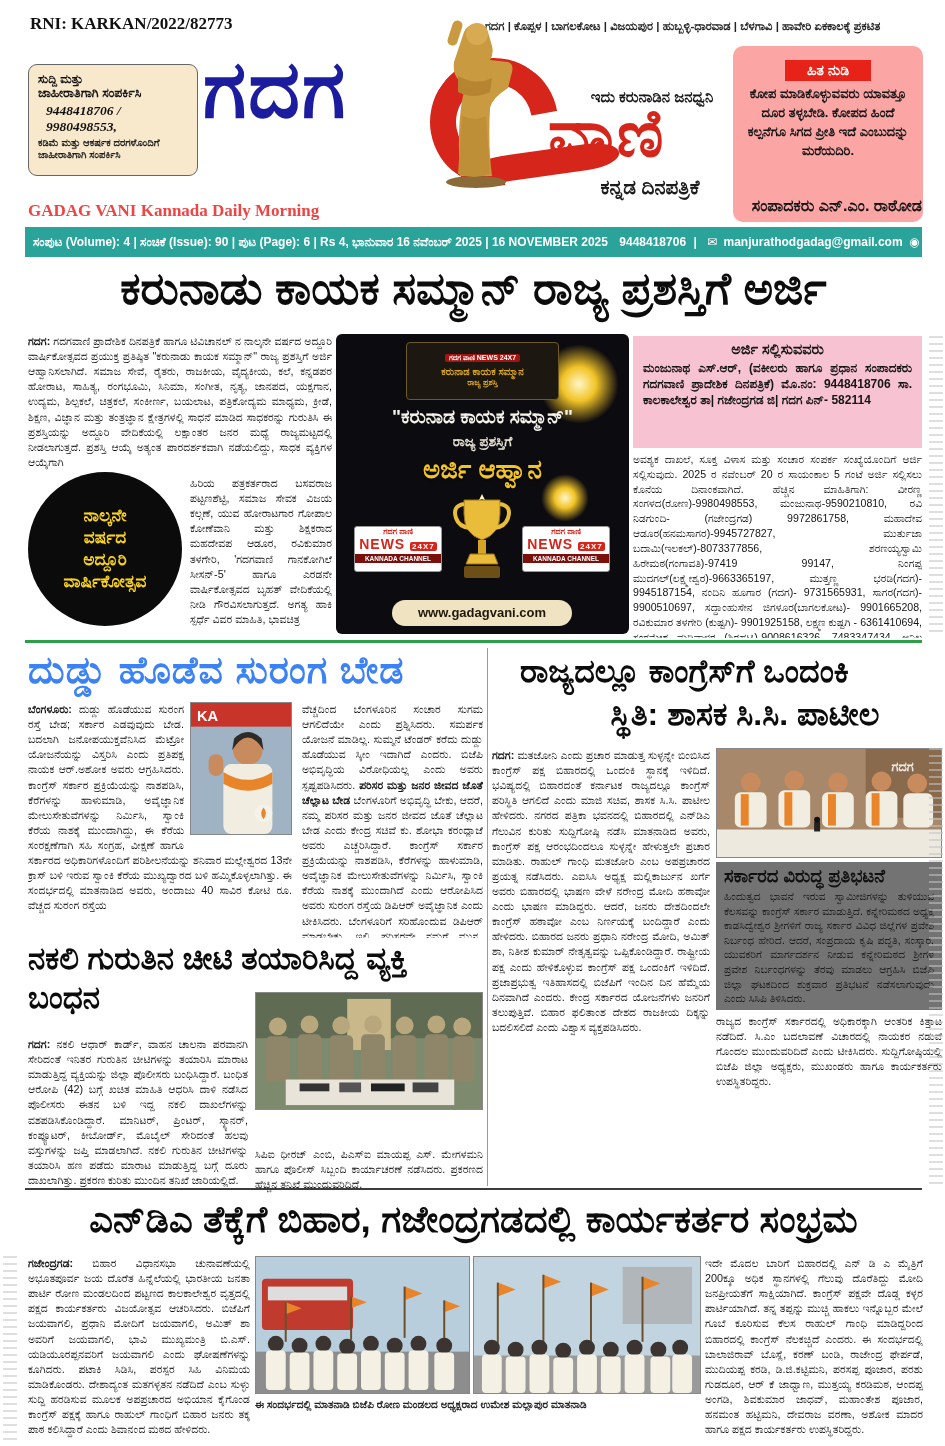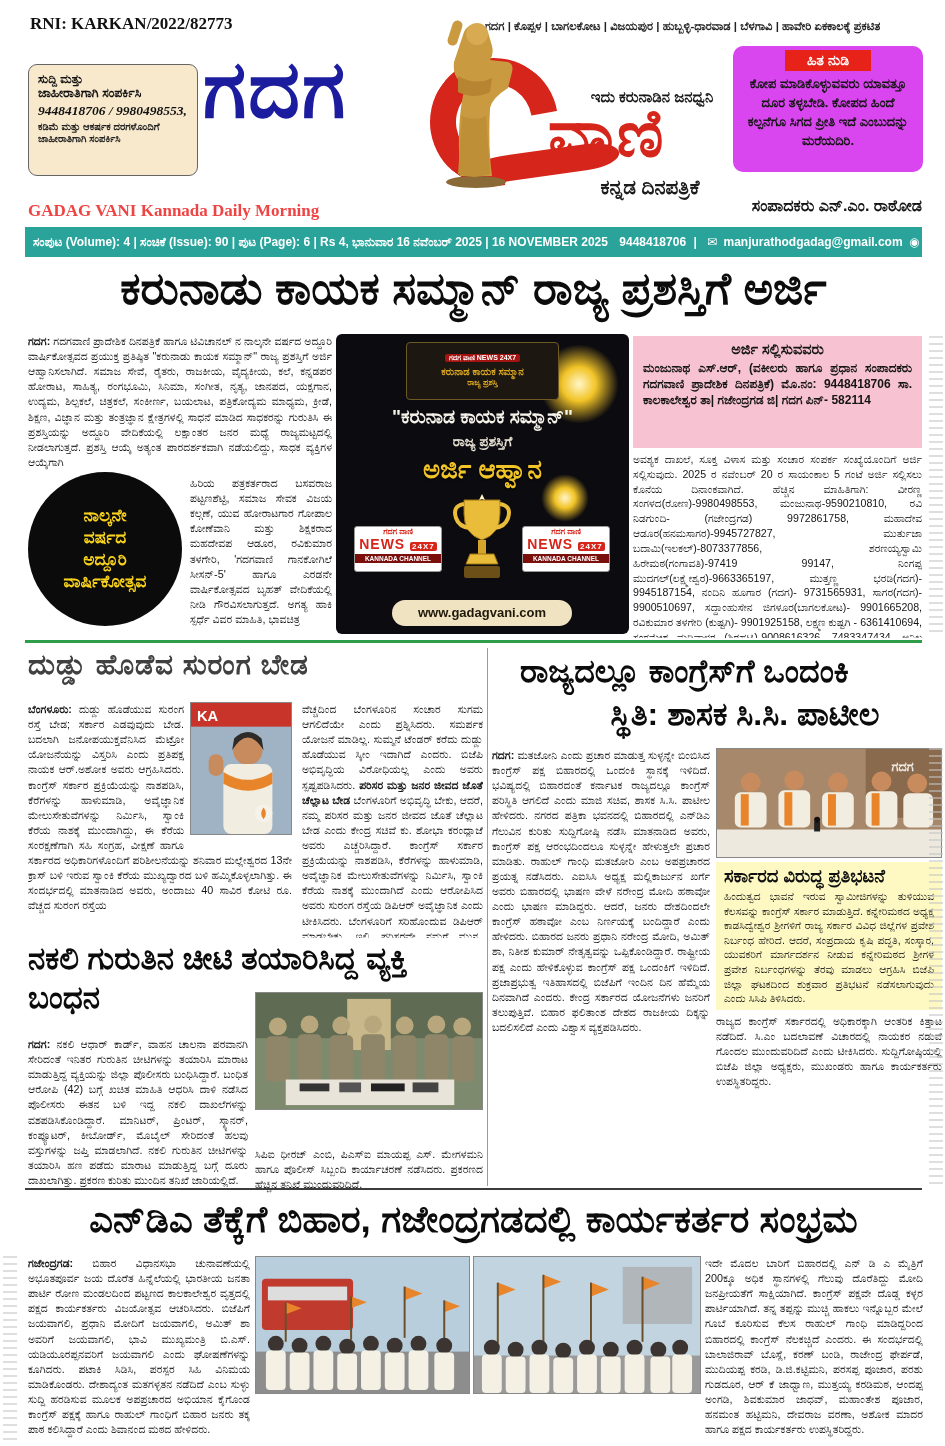--- a/index.html
+++ b/index.html
@@ -6,30 +6,30 @@
   html,body { background:#e8e8e8; }
   body { font-family:"Liberation Sans","DejaVu Sans",sans-serif; }
   .page { position:relative; width:945px; height:1446px; margin:0 auto; background:#ffffff; overflow:hidden; }
 
   
   .rni { position:absolute; left:30px; top:14px; font-family:"Liberation Serif","DejaVu Serif",serif; font-weight:700; font-size:17px; color:#111; }
   .regions { position:absolute; left:430px; top:20px; width:505px; text-align:center; font-size:11.5px; font-weight:700; color:#222; }
   .contact-box { position:absolute; left:28px; top:64px; width:170px; height:112px; background:#f8e9cd; border:1.5px solid #666; border-radius:9px; padding:7px 9px; }
   .contact-box .l1 { font-size:12px; font-weight:800; color:#111; }
   .contact-box .l2 { font-size:12.5px; font-weight:800; color:#111; }
-  .contact-box .l3 { font-size:13.5px; font-weight:800; font-style:italic; color:#111; margin:2px 0; font-family:"Liberation Serif","DejaVu Serif",serif; }
+  .contact-box .l3 { font-size:13.5px; font-weight:800; font-style:italic; color:#111; margin:2px 8px; font-family:"Liberation Serif","DejaVu Serif",serif; }
   .contact-box .l4, .contact-box .l5 { font-size:10px; font-weight:700; color:#222; }
   .gadag { position:absolute; left:203px; top:50px; font-size:80px; line-height:1; font-weight:800; color:#1c1c9e; letter-spacing:2px; }
   .logo-swoosh { position:absolute; left:430px; top:58px; width:128px; height:128px; border-radius:50%; border:26px solid #d6251a; border-right-color:transparent; transform:rotate(35deg); }
   .swoosh-tail { position:absolute; left:470px; top:150px; width:150px; height:26px; background:#d6251a; border-radius:40%/90%; transform:rotate(-8deg); }
   .statue { position:absolute; left:430px; top:16px; width:84px; height:172px; }
   .vani-tagline { position:absolute; left:537px; top:88px; width:230px; font-size:15px; font-weight:800; color:#181818; text-align:center; }
   .vani { position:absolute; left:548px; top:100px; font-size:66px; line-height:1; font-weight:800; color:#d6251a; letter-spacing:3px; }
   .kannada-daily { position:absolute; left:550px; top:176px; width:200px; text-align:center; font-size:20px; font-weight:800; color:#1c1c1c; }
-  .quote-box { position:absolute; left:733px; top:46px; width:190px; height:126px; background:#d946ef; border-radius:10px; padding-top:4px; text-align:center; }
+  .quote-box { position:absolute; left:733px; top:46px; width:190px; height:176px; background:#fca5a5; border-radius:10px; padding-top:14px; text-align:center; }
   .quote-title { display:inline-block; background:#e62219; color:#fff; font-size:14px; font-weight:800; padding:2px 22px; }
   .quote-text { padding:4px 8px; font-size:13px; font-weight:800; color:#151515; line-height:1.45; }
   .english-title { position:absolute; left:28px; top:201px; font-family:"Liberation Serif","DejaVu Serif",serif; font-weight:700; font-size:17px; color:#ef4444; }
   .editor { position:absolute; left:660px; top:197px; width:262px; text-align:right; font-size:16px; font-weight:800; color:#141414; }
 
   
   .info-bar { position:absolute; left:25px; top:227px; width:897px; height:30px; background:#2aa49b; color:#fff; font-size:12px; font-weight:700; line-height:30px; padding:0 8px; white-space:nowrap; overflow:hidden; }
   .info-bar .sep { margin:0 4px; }
   .mail-ic, .geo-ic { display:inline-block; font-weight:400; margin:0 3px; }
 
@@ -68,37 +68,37 @@
   .pink-box { position:absolute; left:633px; top:336px; width:289px; height:112px; background:#f7c3d2; padding:5px 10px; }
   .pink-box .pb-title { text-align:center; font-size:14.5px; font-weight:800; color:#151515; margin-bottom:2px; }
   .pink-box .pb-body { font-size:12px; font-weight:700; color:#151515; line-height:1.35; text-align:justify; }
   .a1-right { position:absolute; left:633px; top:452px; width:289px; height:186px; font-size:10.6px; }
 
   .div-green { position:absolute; left:25px; top:640px; width:897px; height:3px; background:#2f9e49; }
   .v-div { position:absolute; left:487px; top:648px; width:1px; height:538px; background:#9a9a9a; }
   .div-dark { position:absolute; left:25px; top:1188px; width:897px; height:2px; background:#3c3c3c; }
 
   
-  .headline2 { position:absolute; left:28px; top:648px; width:456px; font-size:28px; line-height:1.2; color:#404040; letter-spacing:1px; }
+  .headline2 { position:absolute; left:28px; top:648px; width:456px; font-size:38px; line-height:1.2; color:#3b82f6; letter-spacing:1px; }
   .a2-colA { position:absolute; left:28px; top:702px; width:264px; height:236px; }
   .photo-ashok { float:right; width:102px; height:133px; margin:0 0 4px 6px; border:1px solid #888; }
   .a2-colB { position:absolute; left:302px; top:702px; width:181px; height:236px; }
   .subhead-inline { font-weight:800; }
 
   
   .headline3 { position:absolute; left:28px; top:940px; width:456px; font-size:31px; line-height:1.25; }
   .a3-col { position:absolute; left:28px; top:994px; width:220px; height:192px;margin-top:43px; }
   .photo-police { position:absolute; left:255px; top:992px; width:228px; height:118px; border:1px solid #888; }
   .a3-below { position:absolute; left:255px; top:1114px; width:228px; height:72px;margin-top:33px; }
 
   
   .headline4 { position:absolute; left:520px; top:650px; width:450px; text-align:left; font-size:32px; line-height:1.35; }
   .a4-col1 { position:absolute; left:492px; top:748px; width:218px; height:438px; }
   .photo-press { position:absolute; left:716px; top:748px; width:226px; height:110px; border:1px solid #888; }
-  .graybox { position:absolute; left:716px; top:862px; width:226px; height:148px; background:#fef9c3; padding:4px 8px; }
+  .graybox { position:absolute; left:716px; top:862px; width:226px; height:148px; background:#737373; padding:4px 8px; }
   .graybox .gb-title { font-size:18px; font-weight:800; color:#101010; margin-bottom:2px; }
   .graybox .gb-body { font-size:10.6px; line-height:1.38; text-align:justify; color:#141414; }
   .a4-tail { position:absolute; left:716px; top:1014px; width:226px; height:172px; }
 
   
   .headline5 { position:absolute; left:25px; top:1196px; width:897px; text-align:center; font-size:37px; line-height:1.3; }
   .a5-col1 { position:absolute; left:28px; top:1256px; width:222px; height:186px; }
   .photo-crowd1 { position:absolute; left:255px; top:1256px; width:215px; height:138px; border:1px solid #888; }
   .photo-crowd2 { position:absolute; left:473px; top:1256px; width:228px; height:138px; border:1px solid #888; }
   .a5-caption { position:absolute; left:255px; top:1398px; width:446px; font-size:10.5px; font-weight:700; color:#222; }
@@ -409,19 +409,20 @@
         <rect x="56" y="99" width="20" height="39" rx="4"></rect>
           <rect x="80" y="102" width="20" height="36" rx="4"></rect>
         <rect x="104" y="99" width="20" height="39" rx="4"></rect>
           <rect x="128" y="101" width="20" height="37" rx="4"></rect>
         <rect x="152" y="99" width="20" height="39" rx="4"></rect>
           <rect x="178" y="101" width="20" height="37" rx="4"></rect>
           <rect x="200" y="99" width="20" height="39" rx="4"></rect>
       </g>
     </svg>
   </div>
+  <div class="a5-caption">ಈ ಸಂದರ್ಭದಲ್ಲಿ ಮಾತನಾಡಿ ಬಿಜೆಪಿ ರೋಣ ಮಂಡಲದ ಅಧ್ಯಕ್ಷರಾದ    ಉಮೇಶ ಮಲ್ಲಾಪುರ ಮಾತನಾಡಿ</div>
   <div class="body-txt a5-col2">ಇದೇ ಮೊದಲ ಬಾರಿಗೆ ಬಿಹಾರದಲ್ಲಿ ಎನ್ ಡಿ ಎ ಮೈತ್ರಿಗೆ 200ಕ್ಕೂ ಅಧಿಕ ಸ್ಥಾನಗಳಲ್ಲಿ ಗೆಲುವು ದೊರೆತಿದ್ದು ಮೋದಿ ಜನಪ್ರೀಯತೆಗೆ ಸಾಕ್ಷಿಯಾಗಿದೆ. ಕಾಂಗ್ರೆಸ್ ಪಕ್ಷವೇ ದೊಡ್ಡ ಕಳ್ಳರ ಪಾರ್ಟಿಯಾಗಿದೆ. ತನ್ನ ತಪ್ಪನ್ನು ಮುಚ್ಚಿ ಹಾಕಲು ಇನ್ನೊಬ್ಬರ ಮೇಲೆ ಗೂಬೆ ಕೂರಿಸುವ ಕೆಲಸ ರಾಹುಲ್ ಗಾಂಧಿ ಮಾಡಿದ್ದರಿಂದ ಬಿಹಾರದಲ್ಲಿ ಕಾಂಗ್ರೆಸ್ ನೆಲಕಚ್ಚಿದೆ ಎಂದರು. ಈ ಸಂದರ್ಭದಲ್ಲಿ ಬಾಲಾಜಿರಾವ್ ಬೊಸ್ಲೆ, ಕರಣ್ ಬಂಡಿ, ರಾಜೇಂದ್ರ ಫೇರ್ಪಡೆ, ಮುದಿಯಪ್ಪ ಕರಡಿ, ಡಿ.ಜಿ.ಕಟ್ಟಿಮನಿ, ಪರಸಪ್ಪ ಪೂಜಾರ, ಪರಶು ಗುಡದೂರ, ಆರ್ ಕೆ ಜಾಧ್ವಾಣ, ಮುತ್ತಯ್ಯ ಕರಡಿಮಠ, ಆಂದಪ್ಪ ಅಂಗಡಿ, ಶಿವಕುಮಾರ ಜಾಧವ್, ಮಹಾಂತೇಶ ಪೂಜಾರ, ಹನಮಂತ ಹಟ್ಟಿಮನಿ, ದೇವರಾಜ ವರಣಾ, ಅಶೋಕ ಮಾದರ ಹಾಗೂ ಪಕ್ಷದ ಕಾರ್ಯಕರ್ತರು ಉಪಸ್ಥಿತರಿದ್ದರು.</div>
 
   <div class="fold-strip fs1"></div>
   <div class="fold-strip fs2"></div>
   <div class="fold-strip fs3"></div>
 
 </div>
 
 </body></html>

